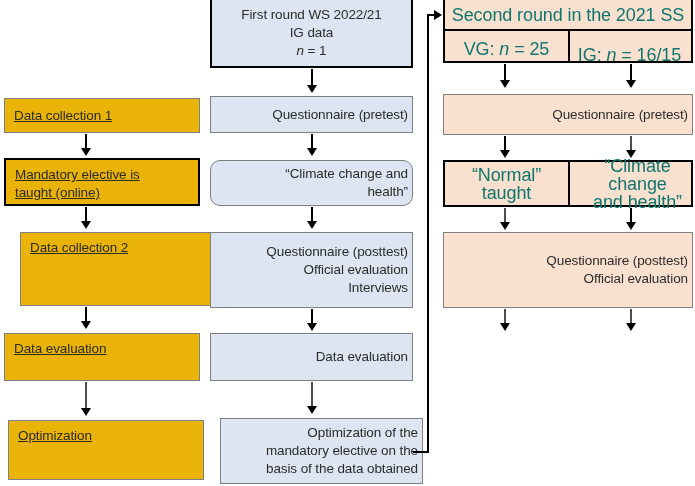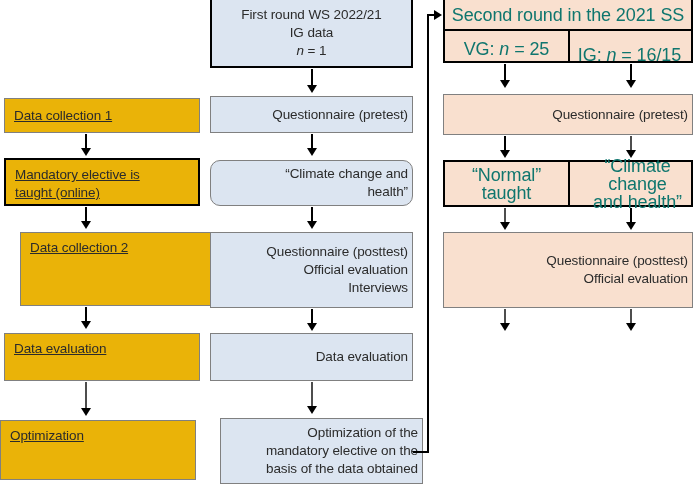--- a/index.html
+++ b/index.html
@@ -103,21 +103,21 @@
   </div>
 
   <div class="box f-white b-gray left-align top-align" style="left:20px; top:232px; width:196px; height:74px;">
     <span class="txt" style="text-align:left;">Data collection 2</span>
   </div>
 
   <div class="box f-white b-gray left-align top-align" style="left:4px; top:333px; width:196px; height:48px;">
     <span class="txt" style="text-align:left;">Data evaluation</span>
   </div>
 
-  <div class="box f-white b-gray left-align top-align" style="left:0; top:420px; width:196px; height:60px;">
+  <div class="box f-white b-gray left-align top-align" style="left:8px; top:420px; width:196px; height:60px;">
     <span class="txt" style="text-align:left;">Optimization</span>
   </div>
 
   <div class="ln vline" style="left:85px; top:134px; height:16px;"></div>
   <div class="arrowhead" style="left:81px; top:148px;"></div>
 
   <div class="ln vline" style="left:85px; top:207px; height:16px;"></div>
   <div class="arrowhead" style="left:81px; top:221px;"></div>
 
   <div class="ln vline" style="left:85px; top:307px; height:16px;"></div>

